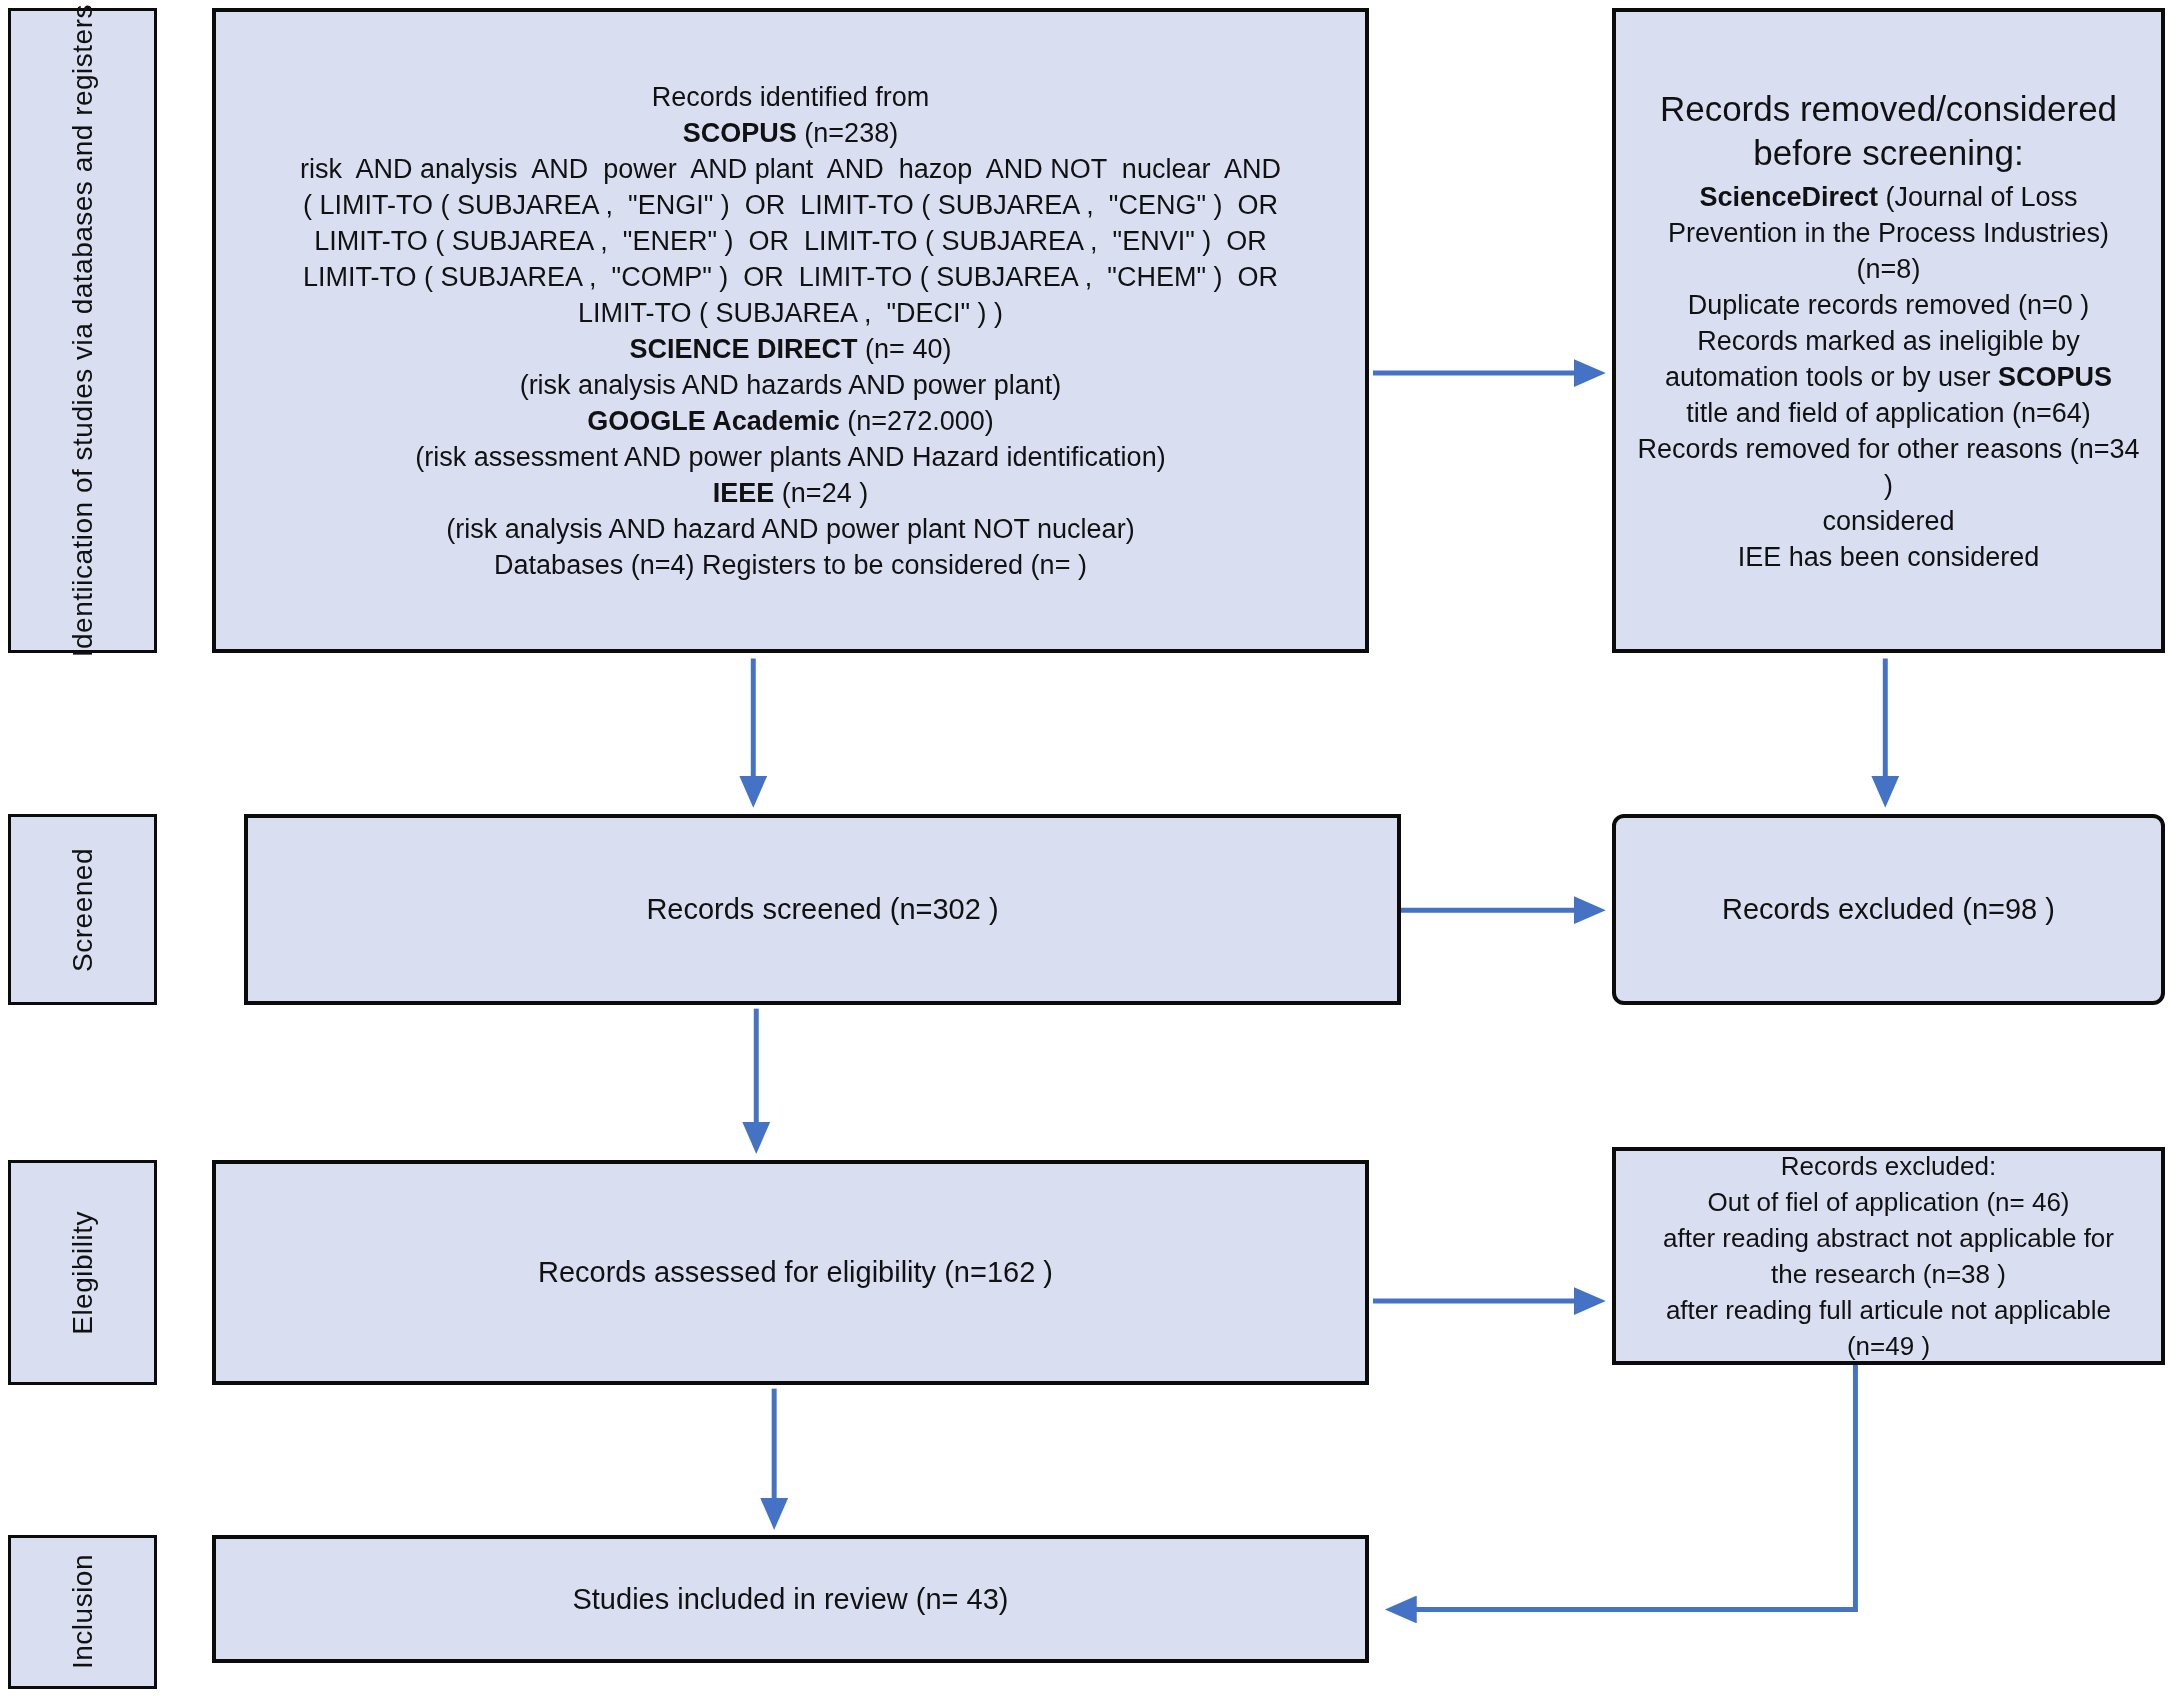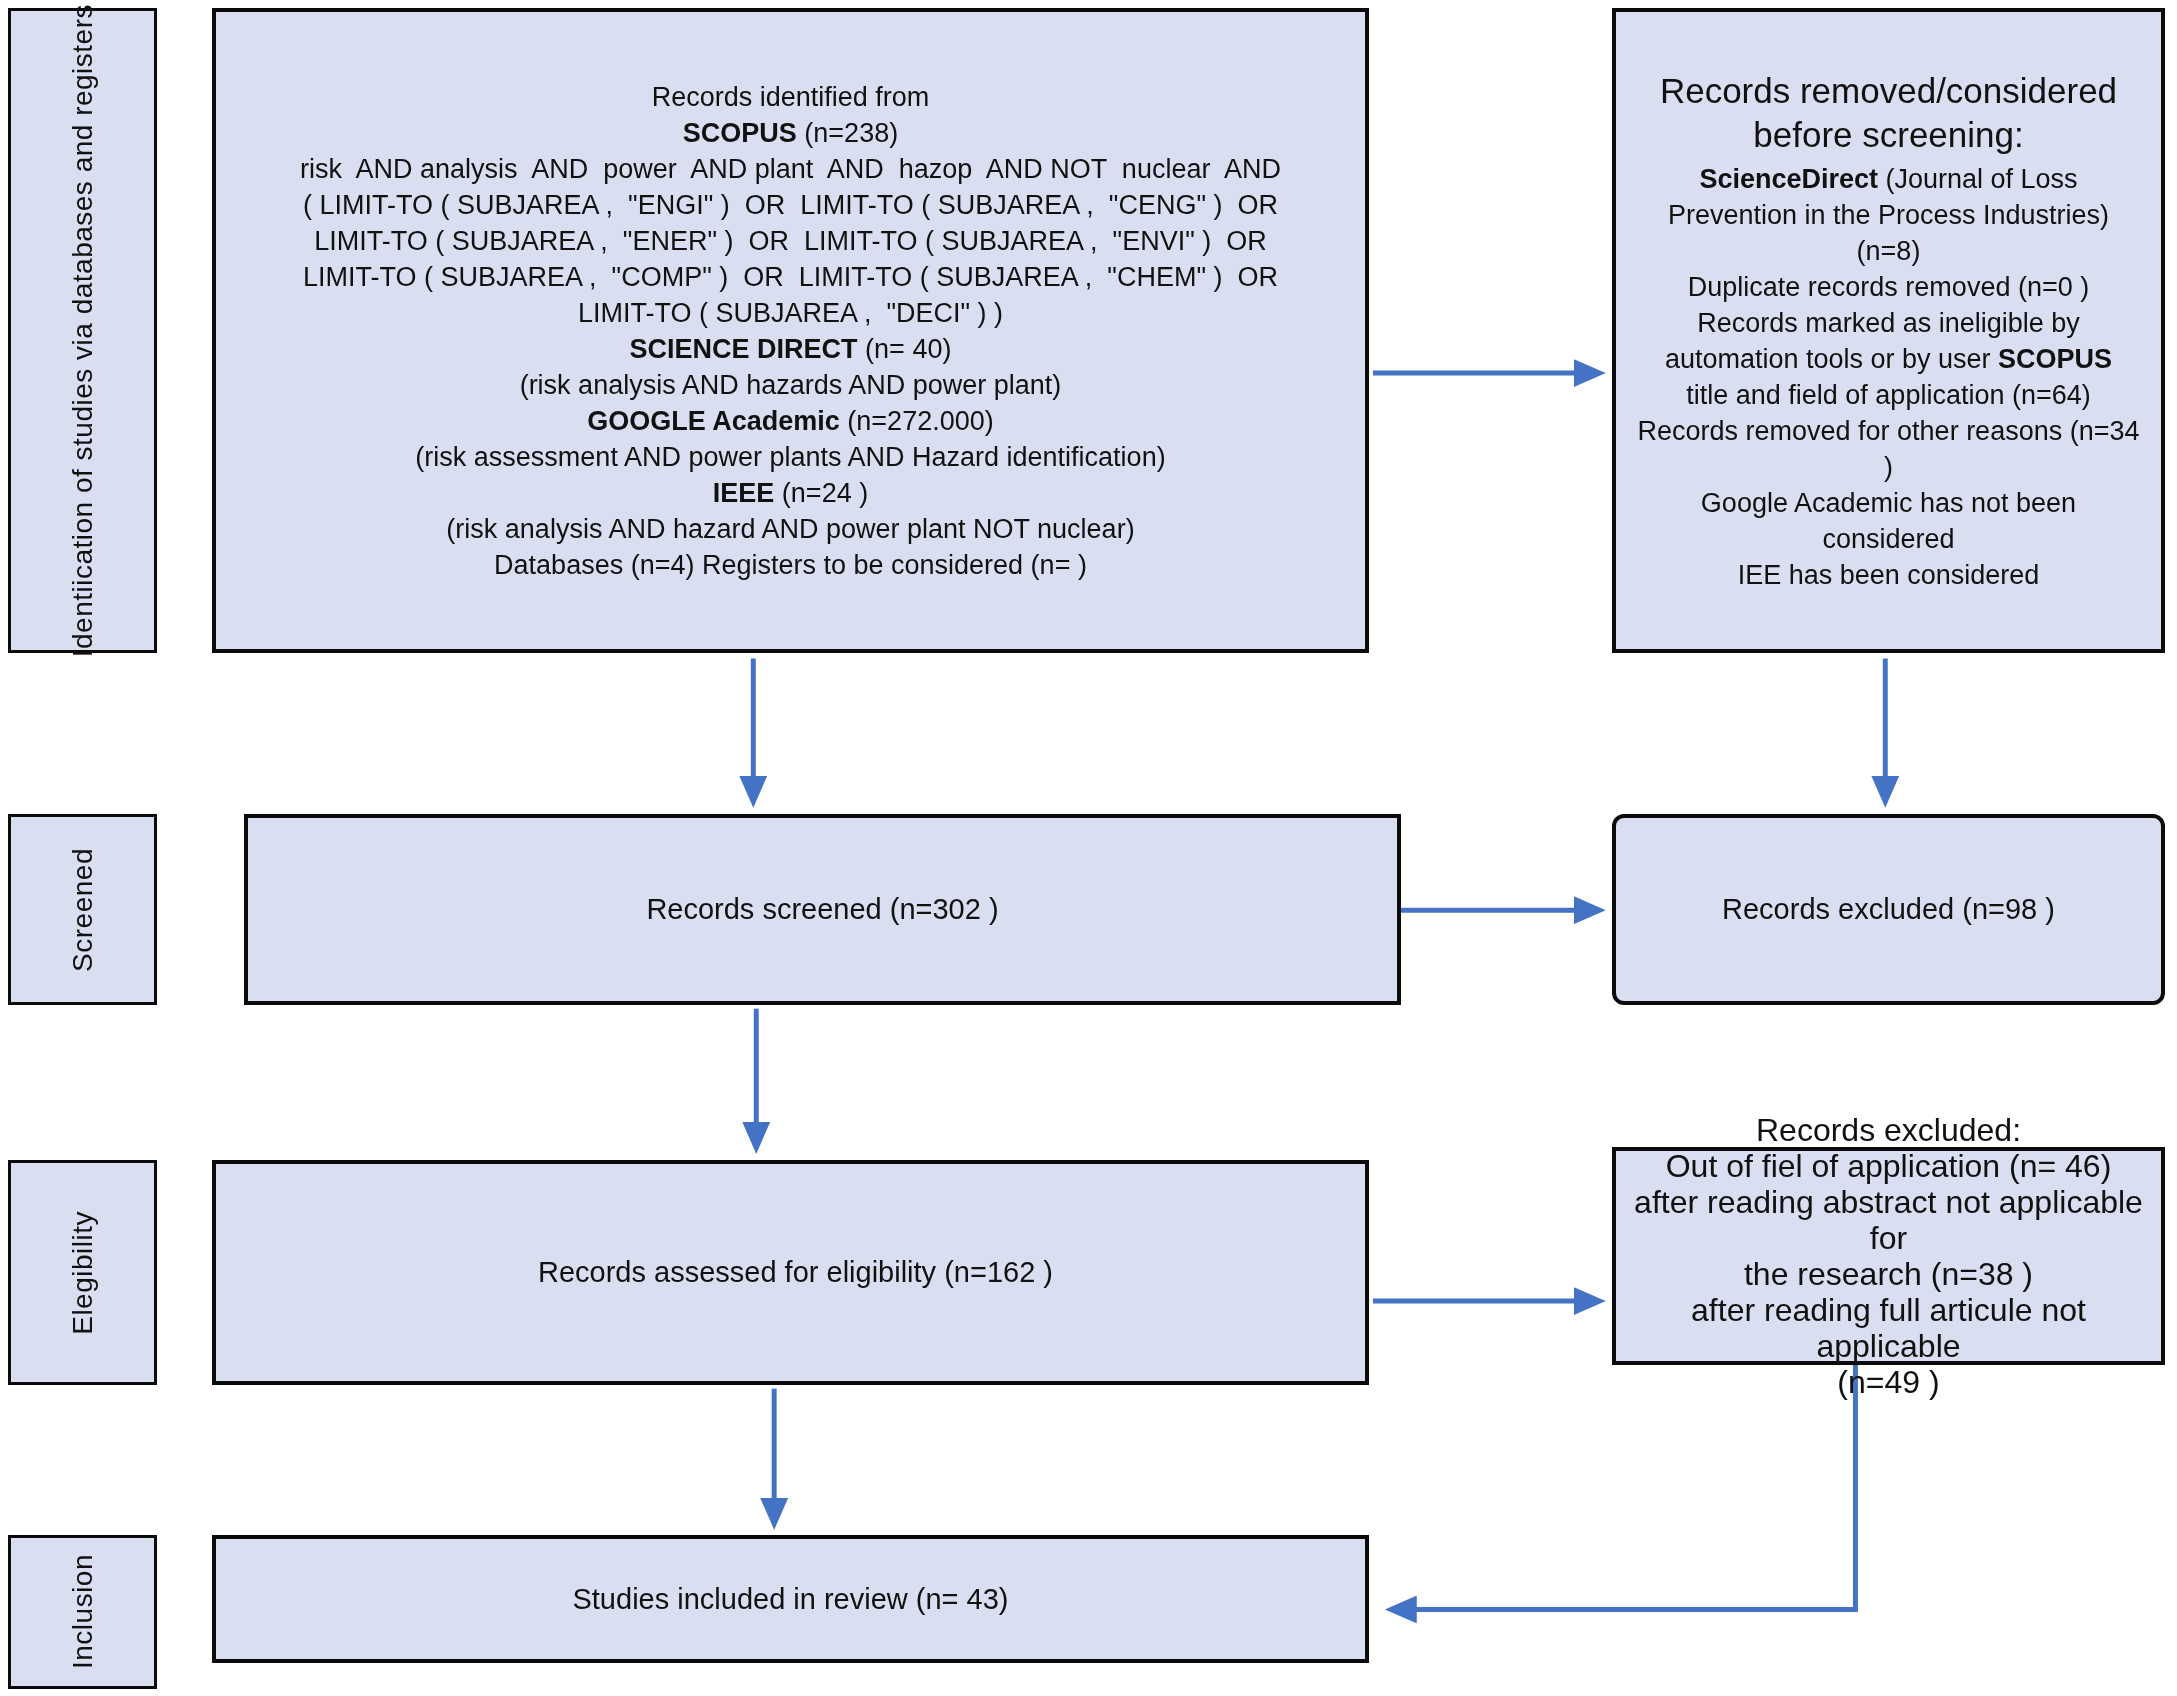--- a/index.html
+++ b/index.html
@@ -33,21 +33,21 @@
     letter-spacing:0.5px;
     white-space:nowrap;
   }
   .center-col{left:212px;width:1157px;}
   .right-col{left:1612px;width:553px;}
   .big-box{font-size:27px;line-height:36px;}
   .big-box .ln{white-space:pre-wrap;}
   .single{font-size:29px;}
   .r-top{font-size:27px;line-height:36px;}
   .r-top .title{font-size:35px;line-height:44px;margin-bottom:4px;max-width:517px;}
-  .r-elig{font-size:32px;line-height:36px;}
+  .r-elig{font-size:26px;line-height:36px;}
   .b{font-weight:bold;}
   .ln{white-space:pre-wrap;}
 </style>
 </head>
 <body>
 
 <div class="canvas">
 
   <svg class="arrows" viewBox="0 0 2188 1705">
     <defs>
@@ -120,21 +120,20 @@
     <div>
         <div class="ln"><span class="b">ScienceDirect</span><span> (Journal of Loss</span></div>
         <div class="ln"><span>Prevention in the Process Industries)</span></div>
         <div class="ln"><span>(n=8)</span></div>
         <div class="ln"><span>Duplicate records removed (n=0 )</span></div>
         <div class="ln"><span>Records marked as ineligible by</span></div>
         <div class="ln"><span>automation tools or by user </span><span class="b">SCOPUS</span></div>
         <div class="ln"><span>title and field of application (n=64)</span></div>
         <div class="ln"><span>Records removed for other reasons (n=34</span></div>
         <div class="ln"><span>)</span></div>
-        <div class="ln"><span>Google Academic has not been</span></div>
         <div class="ln"><span>considered</span></div>
         <div class="ln"><span>IEE has been considered</span></div>
       </div>
   </div>
 
   <div class="box right-col single" style="top:814px;height:191px;border-radius:12px;">
     <div>Records excluded (n=98 )</div>
   </div>
 
   <div class="box right-col r-elig" style="top:1147px;height:218px;">

